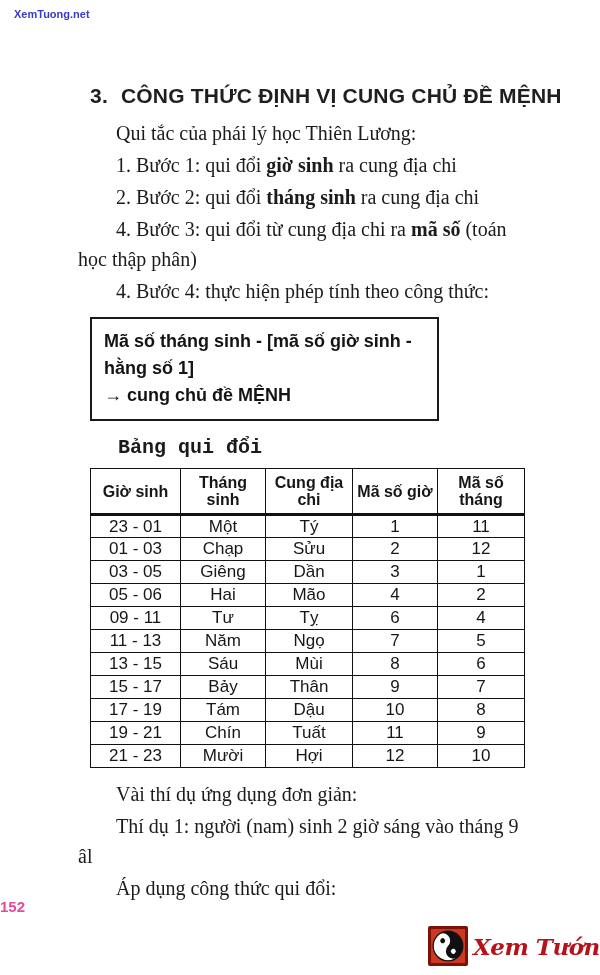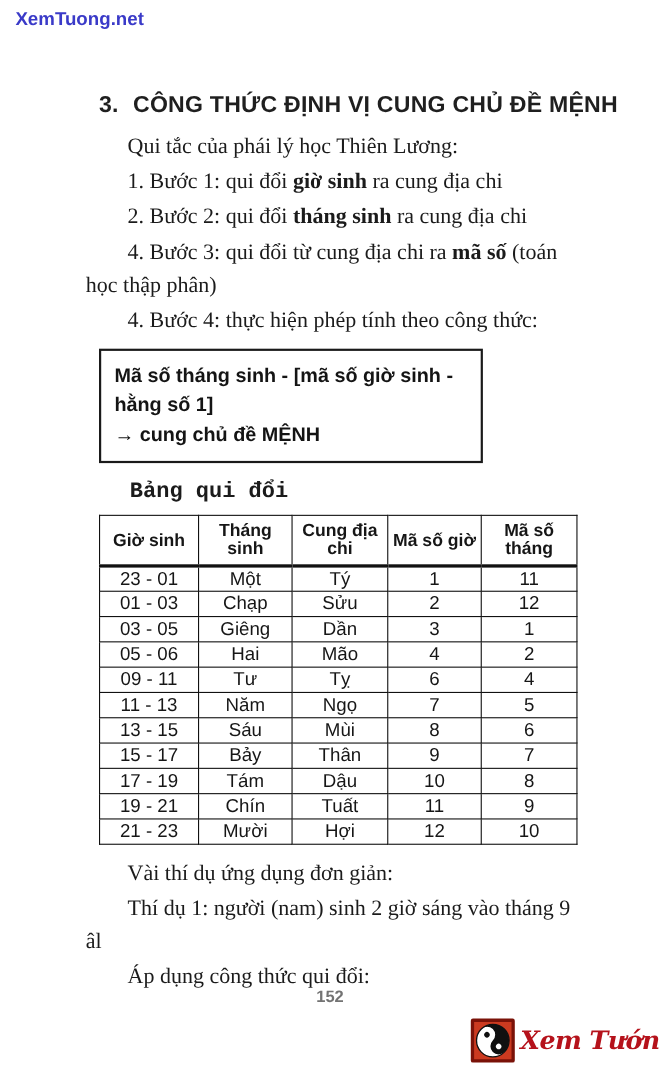--- a/index.html
+++ b/index.html
@@ -7,21 +7,21 @@
   body {
     position:relative;
     background:#ffffff;
     font-family:"Liberation Serif", serif;
     color:#1b1b1b;
     overflow:hidden;
   }
   .site-link {
     position:absolute; top:8px; left:14px;
     font-family:"Liberation Sans", sans-serif;
-    font-size:17px; font-weight:600;
+    font-size:11px; font-weight:600;
     color:#3a3ac8; text-decoration:none;
     cursor:pointer;
   }
   .content {
     position:absolute; top:84px; left:78px; width:447px;
   }
   .doc-heading {
     font-family:"Liberation Sans", sans-serif;
     font-weight:bold; font-size:21px; color:#1f1f1f;
     margin-left:12px; margin-bottom:10px;
@@ -72,23 +72,22 @@
   .conv-table td {
     border:1.6px solid #111;
     font-size:17px;
     height:23px;
     padding:0 16px;
     text-align:center; vertical-align:middle;
   }
   .after-table { margin-top:11px; }
   .page-number {
     position:absolute; top:898px; left:0; width:600px;
-    text-align:center;
-    font-family:"Liberation Sans", sans-serif;
-    font-weight:bold; font-size:15px; color:#737373;
+    font-family:"Liberation Sans", sans-serif;
+    font-weight:bold; font-size:15px; color:#ec4899;
   }
   .footer-logo {
     position:absolute; top:926px; left:428px;
     display:flex; align-items:center; gap:5px;
     cursor:pointer; text-decoration:none;
   }
   .yinyang-box {
     width:40px; height:40px;
     background:#cb3a20;
     border:3px solid #7a1208;

